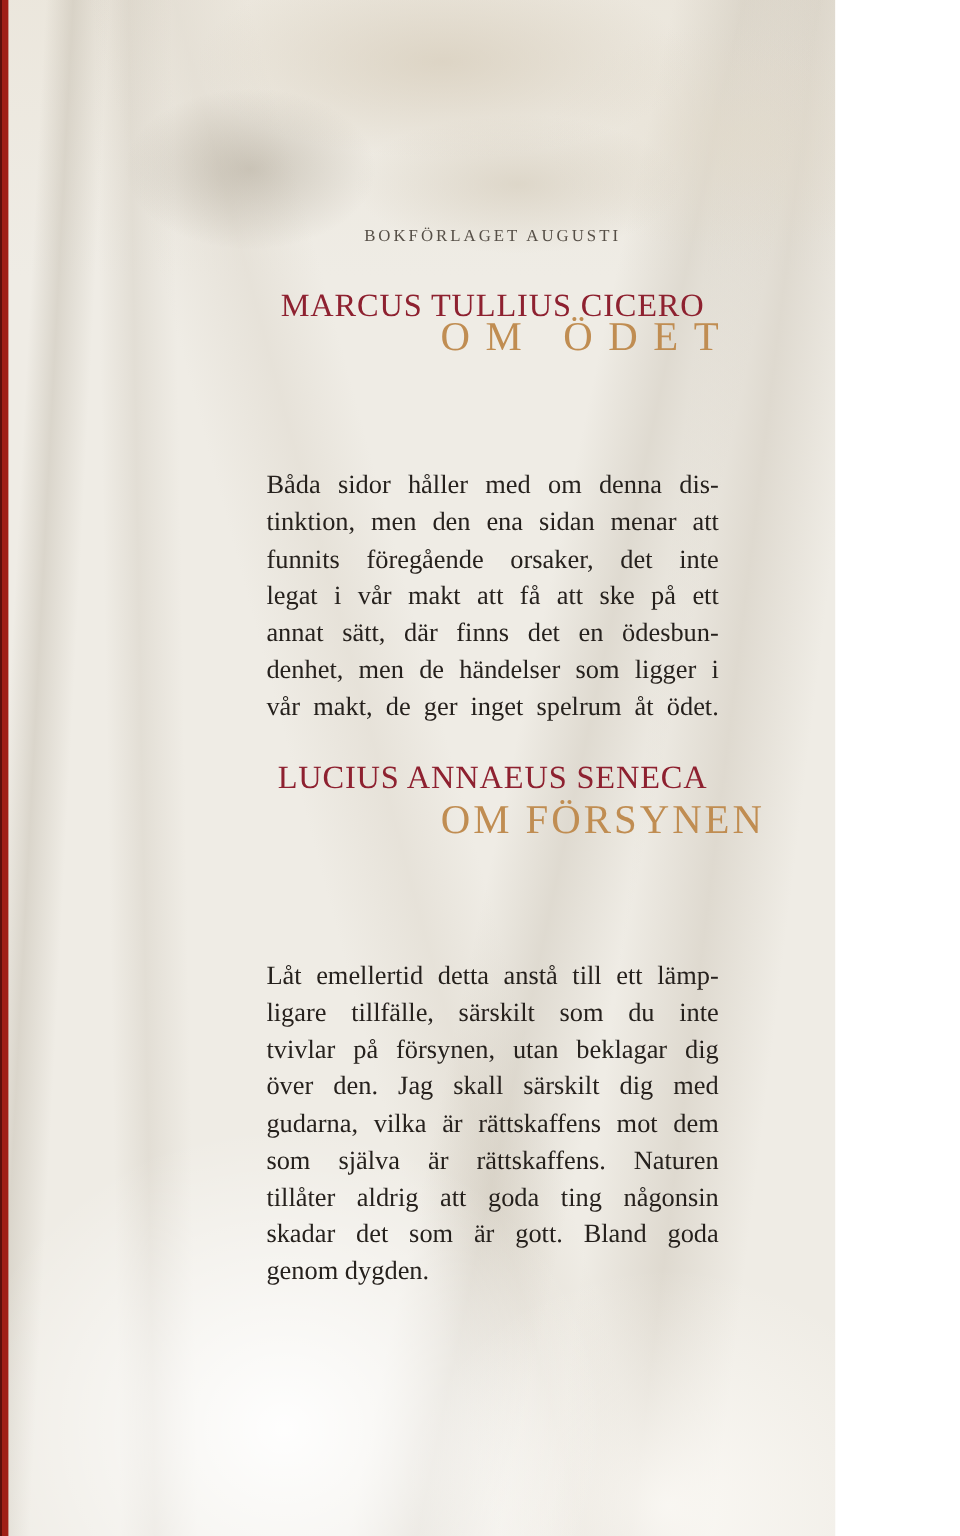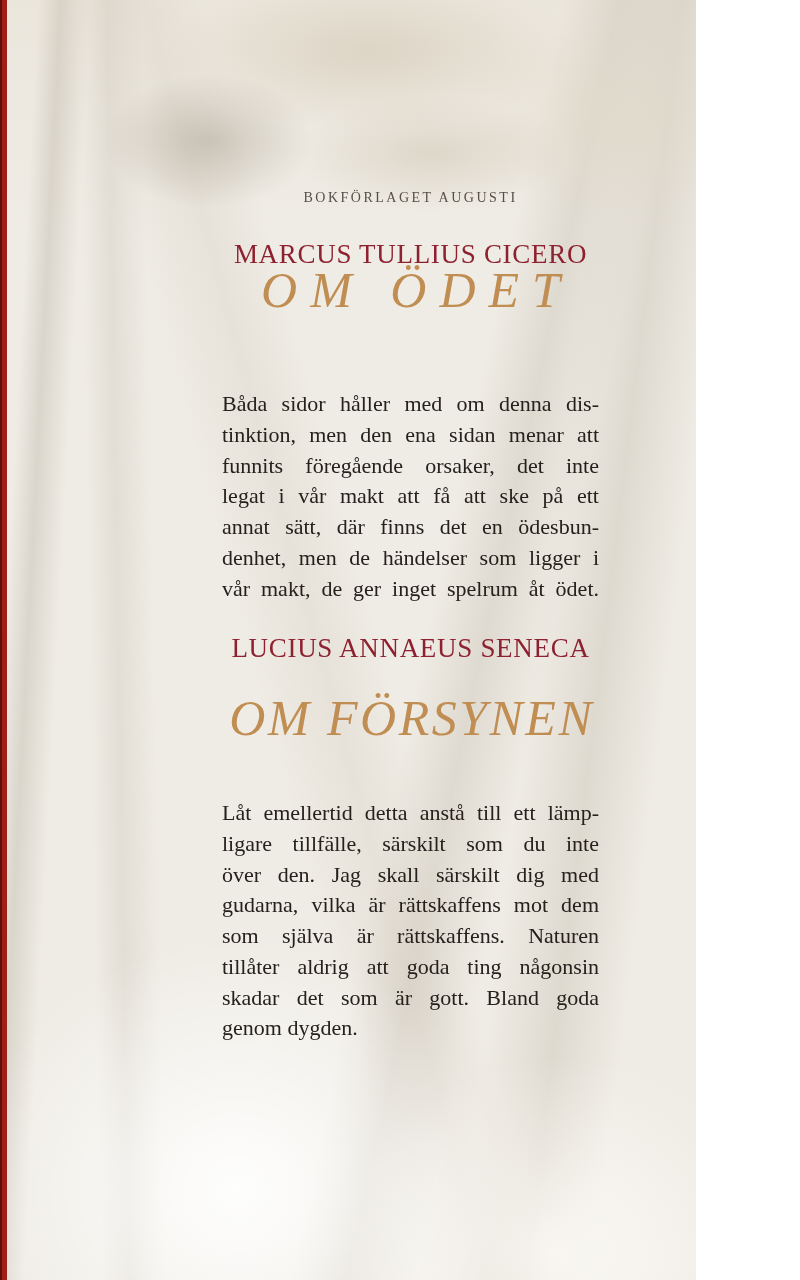--- a/index.html
+++ b/index.html
@@ -69,29 +69,28 @@
     font-size: 27px;
     line-height: 1;
     letter-spacing: 0.7px;
     text-align: center;
     color: var(--heading-red);
     white-space: nowrap;
   }
   .author-cicero { top: 241px; }
   .author-seneca { top: 635px; }
   .book-title {
-    font-size: 50px;
+    font-size: 34px;
     line-height: 1;
-    text-align: center;
+    text-align: right;
     color: var(--title-gold);
     white-space: nowrap;
-    font-style: italic;
   }
   .book-title-odet { top: 265px; }
-  .book-title-forsynen { top: 693px; }
+  .book-title-forsynen { top: 667px; margin-left: 36px; }
   .book-title-odet .t-inner { letter-spacing: 13px; margin-right: -13px; }
   .book-title-forsynen .t-inner { letter-spacing: 2.5px; margin-right: -2.5px; }
   .excerpt {
     font-size: 22px;
     line-height: 30.75px;
     color: var(--body-text);
     margin-top: 44px;
   }
   .excerpt-cicero { top: 345px; }
   .excerpt-seneca { top: 754px; }
@@ -127,20 +126,21 @@
       <div class="line">vår makt, de ger inget spelrum åt ödet.</div>
     </div>
 
   <div class="column author author-seneca">LUCIUS ANNAEUS SENECA</div>
 
   <div class="column book-title book-title-forsynen"><span class="t-inner">OM FÖRSYNEN</span></div>
 
   <div class="column excerpt excerpt-seneca">
       <div class="line">Låt emellertid detta anstå till ett lämp-</div>
       <div class="line">ligare tillfälle, särskilt som du inte</div>
+      <div class="line">tvivlar på försynen, utan beklagar dig</div>
       <div class="line">över den. Jag skall särskilt dig med</div>
       <div class="line">gudarna, vilka är rättskaffens mot dem</div>
       <div class="line">som själva är rättskaffens. Naturen</div>
       <div class="line">tillåter aldrig att goda ting någonsin</div>
       <div class="line">skadar det som är gott. Bland goda</div>
       <div class="line last-left">genom dygden.</div>
     </div>
 </div>
 
 </body></html>

